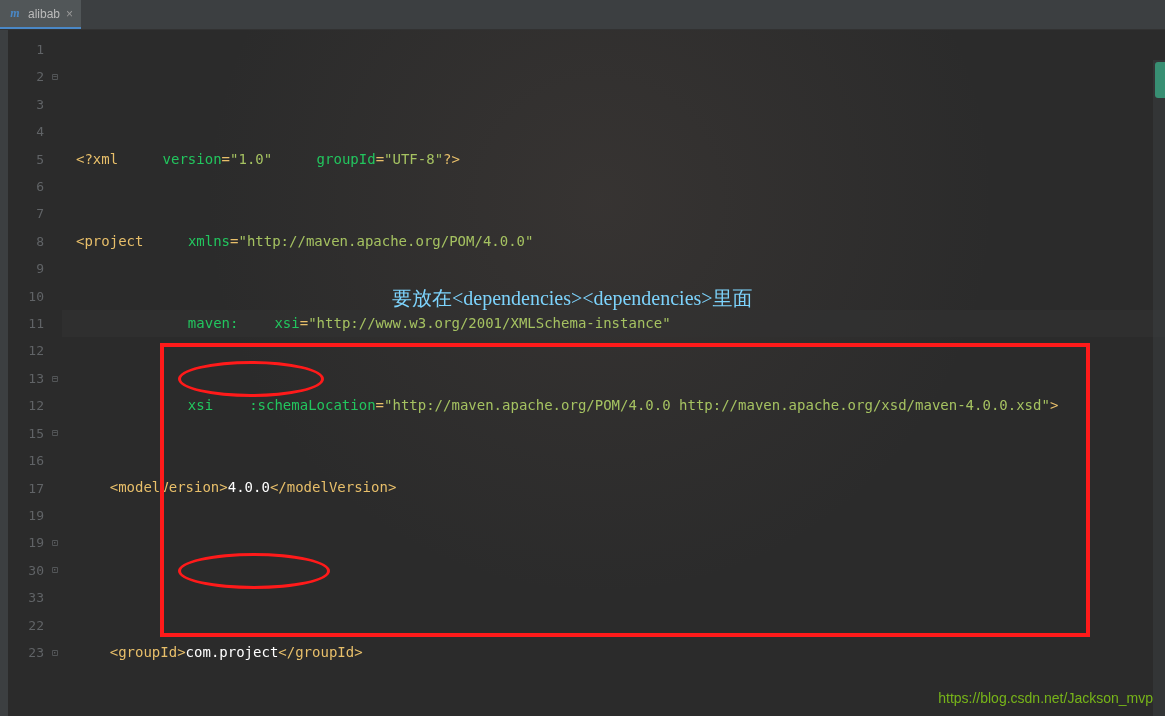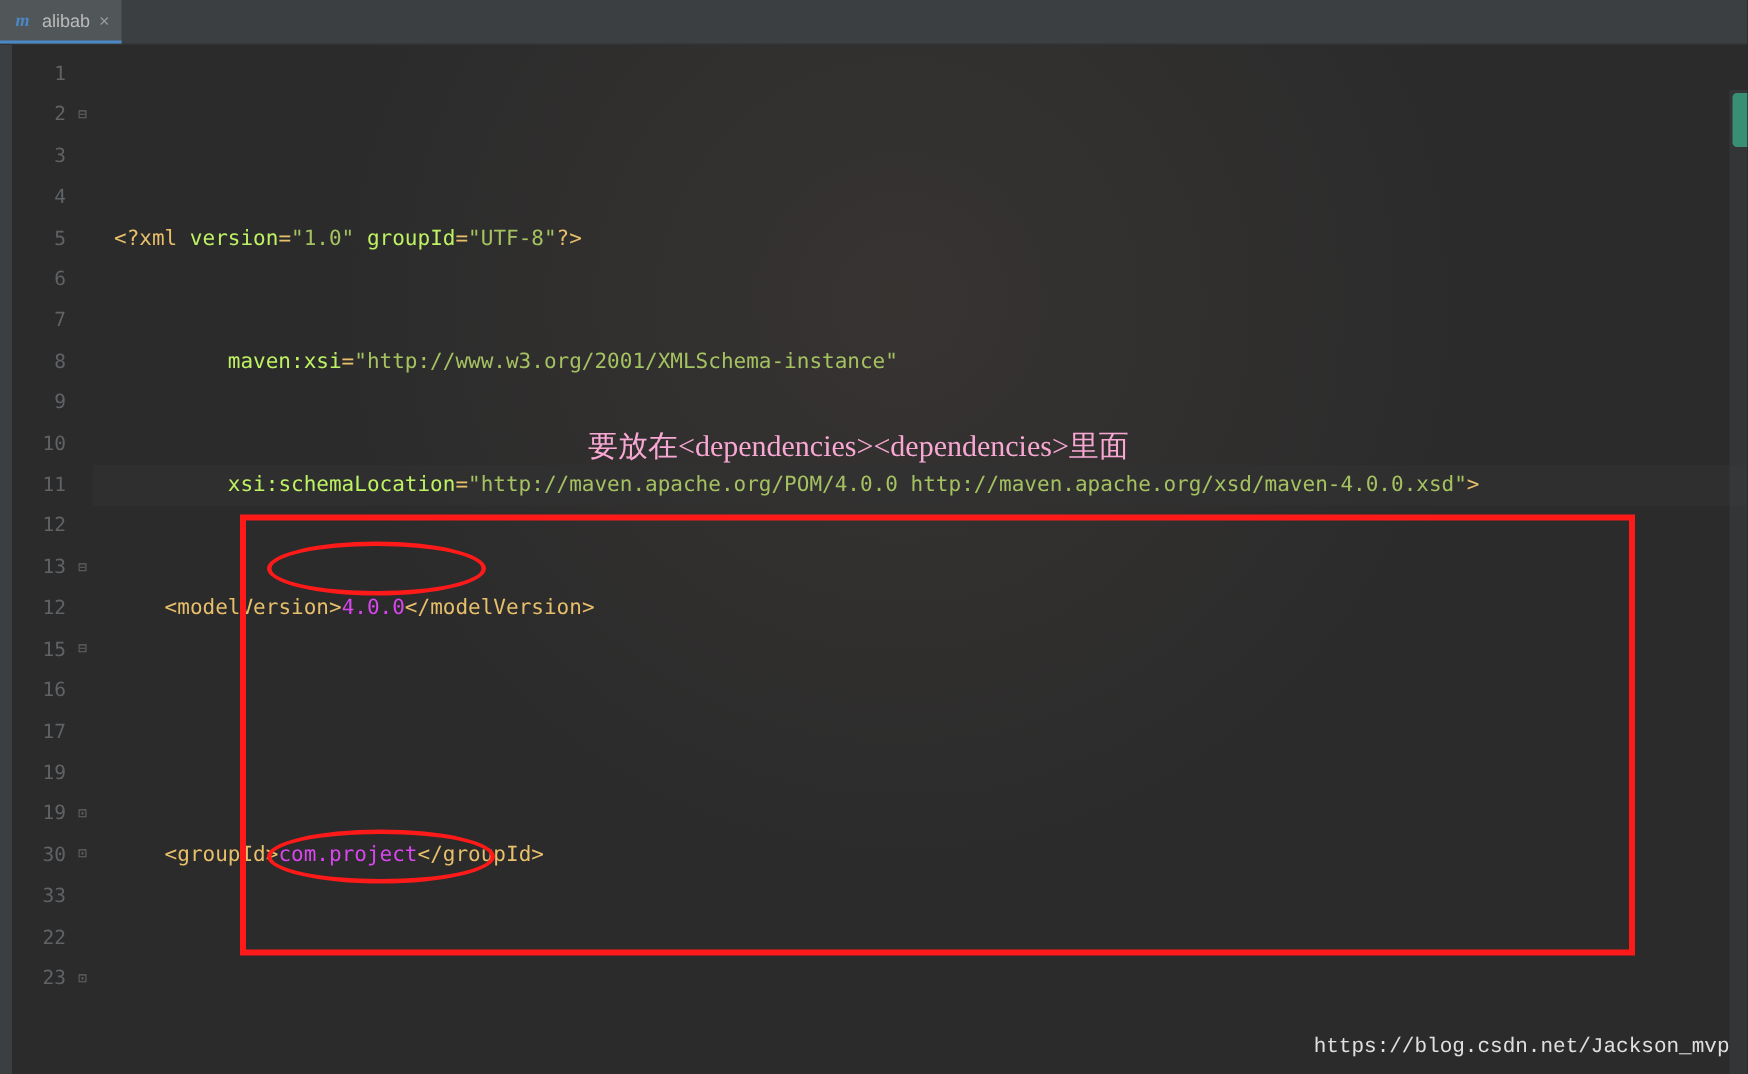--- a/index.html
+++ b/index.html
@@ -78,35 +78,35 @@
     flex: 1;
     padding-top: 6px;
     padding-left: 14px;
     line-height: 27.4px;
     white-space: pre;
     color: #a9b7c6;
     position: relative;
   }
   .code .line { height: 27.4px; }
   .tag { color: #e8bf6a; }
-  .attr { color: #bef264; }
+  .attr { color: #22c55e; margin-left: 36px; }
   .attr-val { color: #a5c261; }
-  .text { color: #d946ef; text-align: right; }
+  .text { color: #ffffff; text-align: right; }
   .caret-line {
     position: absolute;
     left: 0; right: 0;
     height: 27.4px;
     background: rgba(50,50,50,0.6);
     top: calc(6px + 27.4px * 10);
     z-index: 0;
   }
   .line { position: relative; z-index: 1; }
   .annotation-text {
     position: absolute;
-    color: #f9a8d4;
+    color: #7dd3fc;
     font-family: 'SimSun', serif;
     font-size: 20px;
     top: calc(6px + 27.4px * 9 + 2px);
     left: 330px;
     z-index: 3;
   }
   .red-box {
     position: absolute;
     border: 4px solid #ff1a1a;
     top: calc(6px + 27.4px * 11 + 6px);
@@ -122,22 +122,22 @@
     border-radius: 50%;
     z-index: 3;
     pointer-events: none;
   }
   .ell1 { top: calc(6px + 27.4px * 12 - 4px); left: 116px; width: 146px; height: 36px; }
   .ell2 { top: calc(6px + 27.4px * 19 - 4px); left: 116px; width: 152px; height: 36px; }
   .watermark {
     position: absolute;
     right: 12px;
     bottom: 10px;
-    color: #ffffff;
-    font-family: Liberation Mono, monospace;
+    color: #84cc16;
+    font-family: Liberation Sans, sans-serif;
     font-size: 14px;
     opacity: 0.85;
   }
   .right-btn {
     position: absolute;
     right: 0;
     top: 62px;
     width: 10px;
     height: 36px;
     background: #388f73;
@@ -215,20 +215,21 @@
       <span>⊡</span>
       <span></span>
       <span></span>
       <span>⊡</span>
   </div>
 
   <div class="code">
     <div class="caret-line"></div>
 
     <div class="line"><span class="tag">&lt;?</span><span class="tag">xml </span><span class="attr">version</span><span class="tag">=</span><span class="attr-val">"1.0"</span><span class="attr"> groupId</span><span class="tag">=</span><span class="attr-val">"UTF-8"</span><span class="tag">?&gt;</span></div>
+    <div class="line"><span class="tag">&lt;</span><span class="tag">project </span><span class="attr">xmlns</span><span class="tag">=</span><span class="attr-val">"http://maven.apache.org/POM/4.0.0"</span></div>
     <div class="line"><span>         </span><span class="attr">maven:</span><span class="attr">xsi</span><span class="tag">=</span><span class="attr-val">"http://www.w3.org/2001/XMLSchema-instance"</span></div>
     <div class="line"><span>         </span><span class="attr">xsi</span><span class="attr">:schemaLocation</span><span class="tag">=</span><span class="attr-val">"http://maven.apache.org/POM/4.0.0 http://maven.apache.org/xsd/maven-4.0.0.xsd"</span><span class="tag">&gt;</span></div>
     <div class="line"><span>    </span><span class="tag">&lt;</span><span class="tag">modelVersion</span><span class="tag">&gt;</span><span class="text">4.0.0</span><span class="tag">&lt;/</span><span class="tag">modelVersion</span><span class="tag">&gt;</span></div>
     <div class="line"></div>
     <div class="line"><span>    </span><span class="tag">&lt;</span><span class="tag">groupId</span><span class="tag">&gt;</span><span class="text">com.project</span><span class="tag">&lt;/</span><span class="tag">groupId</span><span class="tag">&gt;</span></div>
     
     
     
     
     

